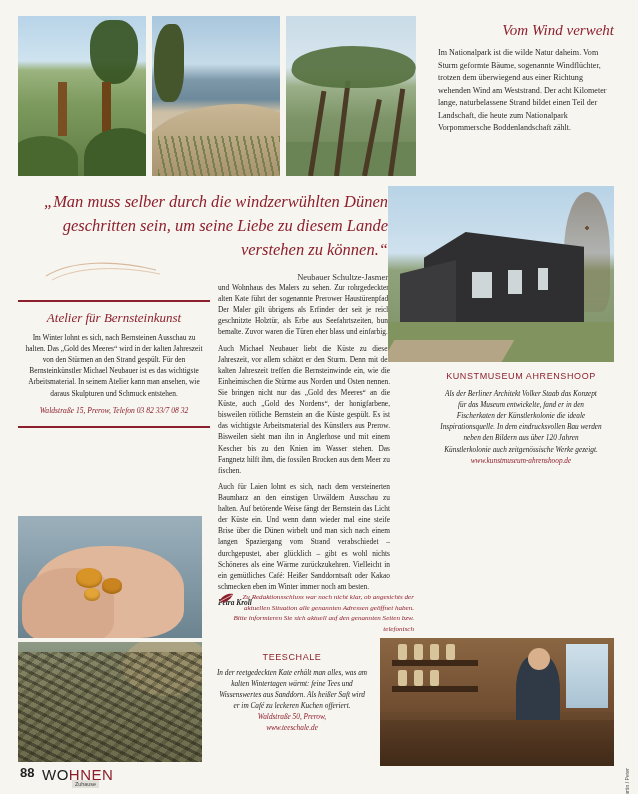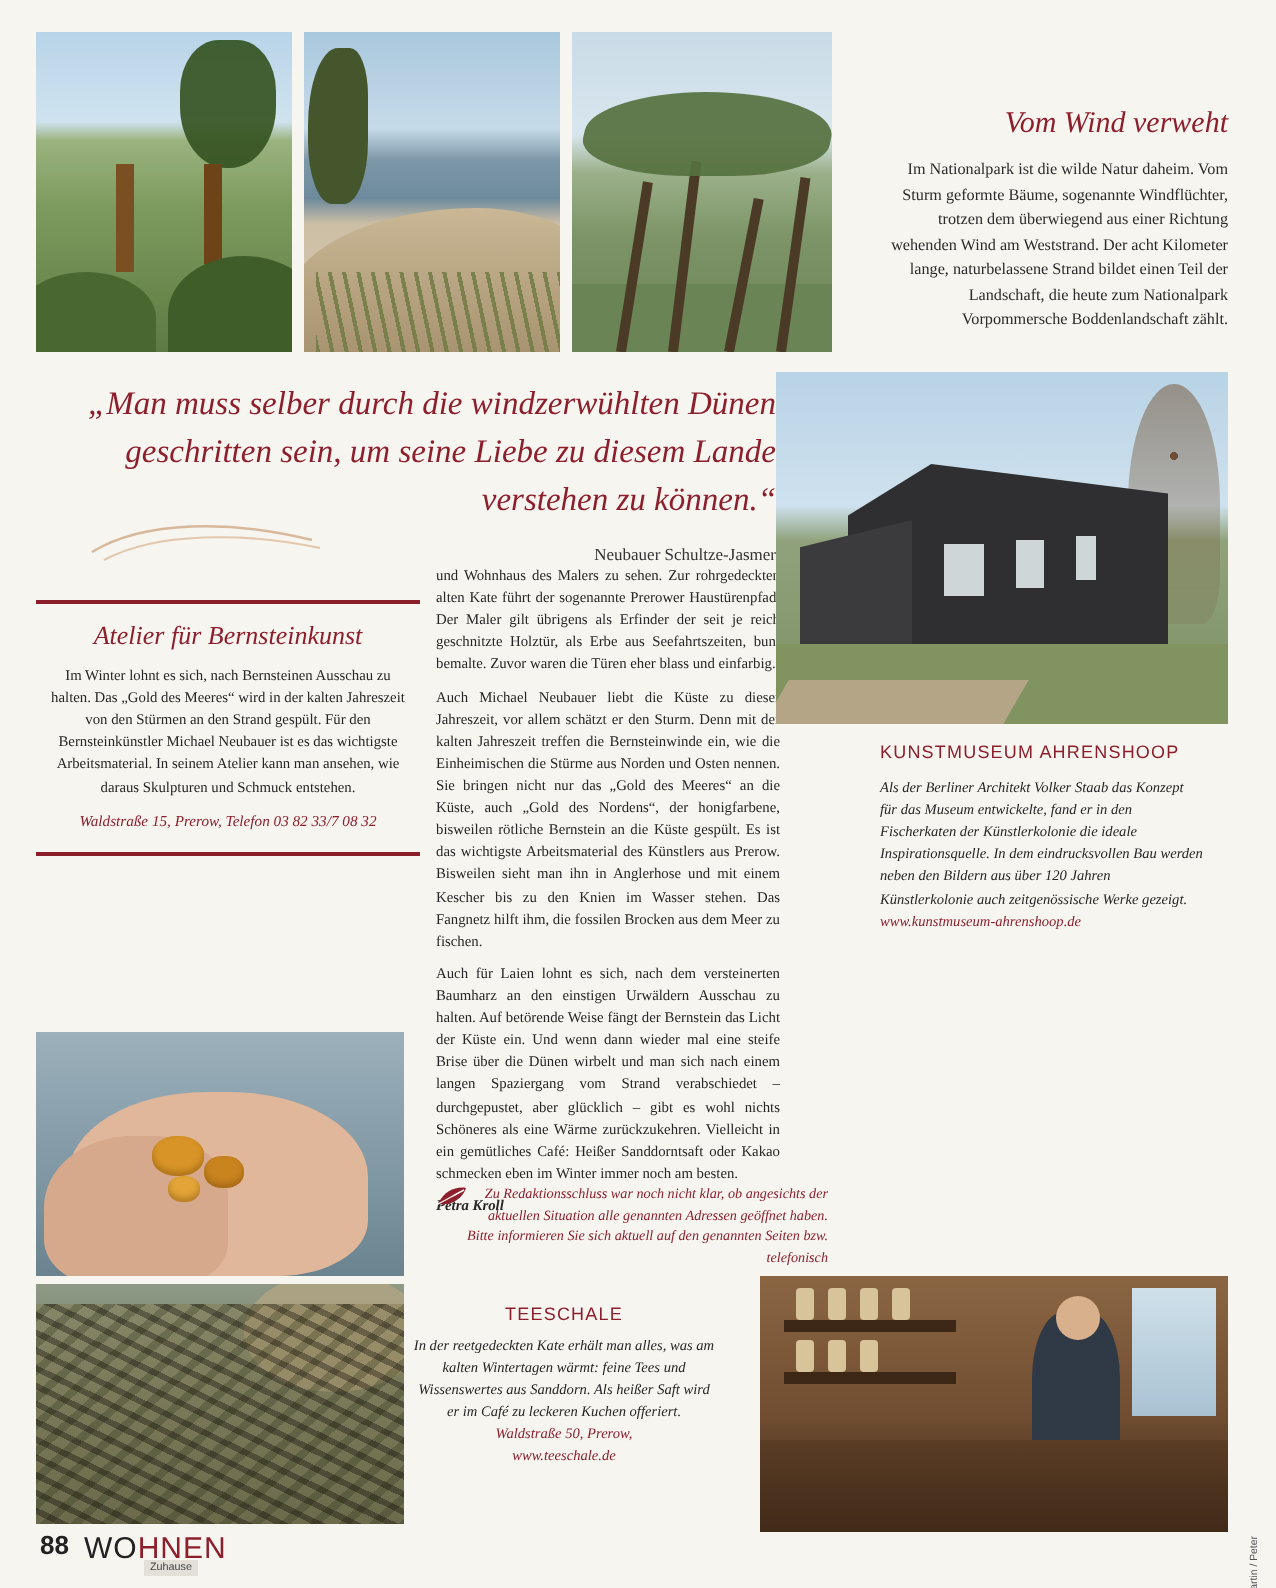--- a/index.html
+++ b/index.html
@@ -163,26 +163,24 @@
     left: 438px; top: 22px;
     width: 176px;
   }
   .intro-head {
     color: #8d1f2d;
     font-style: italic;
     font-size: 15px;
     text-align: right;
     margin-bottom: 8px;
     font-family: "Liberation Serif", serif;
-    margin-top: 32px;
   }
   .intro-body {
     font-size: 8.1px;
     line-height: 1.55;
-    text-align: right;
     color: #2b2b2b;
     hyphens: auto;
   }
 
   
   .quote-wrap {
     position: absolute;
     left: 26px; top: 190px;
     width: 362px;
     text-align: right;
@@ -300,20 +298,21 @@
     left: 0; bottom: 0; width: 120px; height: 22px;
     background: #b3a585;
     transform: skewX(-30deg);
   }
 
   
   .kunst {
     position: absolute;
     left: 440px; top: 370px;
     width: 162px;
+    text-align: center;
   }
   .kunst-title {
     color: #8d1f2d;
     font-family: "Liberation Sans", sans-serif;
     font-size: 9px;
     letter-spacing: .6px;
     line-height: 1.35;
     margin-bottom: 6px;
   }
   .kunst-body {
@@ -394,21 +393,21 @@
     text-align: right;
   }
   .note .leaf {
     float: left;
     margin: 1px 5px 0 0;
   }
 
   
   .tee {
     position: absolute;
-    left: 206px; top: 652px;
+    left: 216px; top: 652px;
     width: 152px;
     text-align: center;
   }
   .tee-title {
     color: #8d1f2d;
     font-family: "Liberation Sans", sans-serif;
     font-size: 9px;
     letter-spacing: .6px;
     margin-bottom: 5px;
   }

